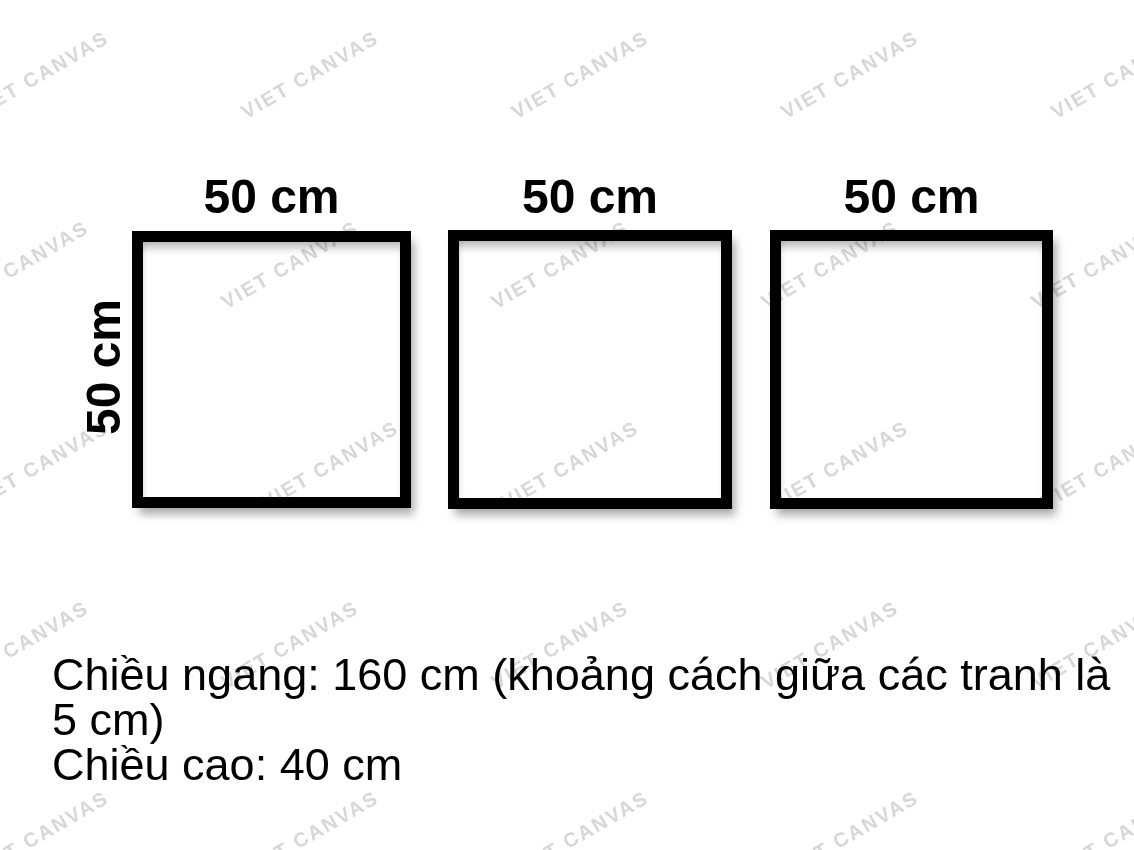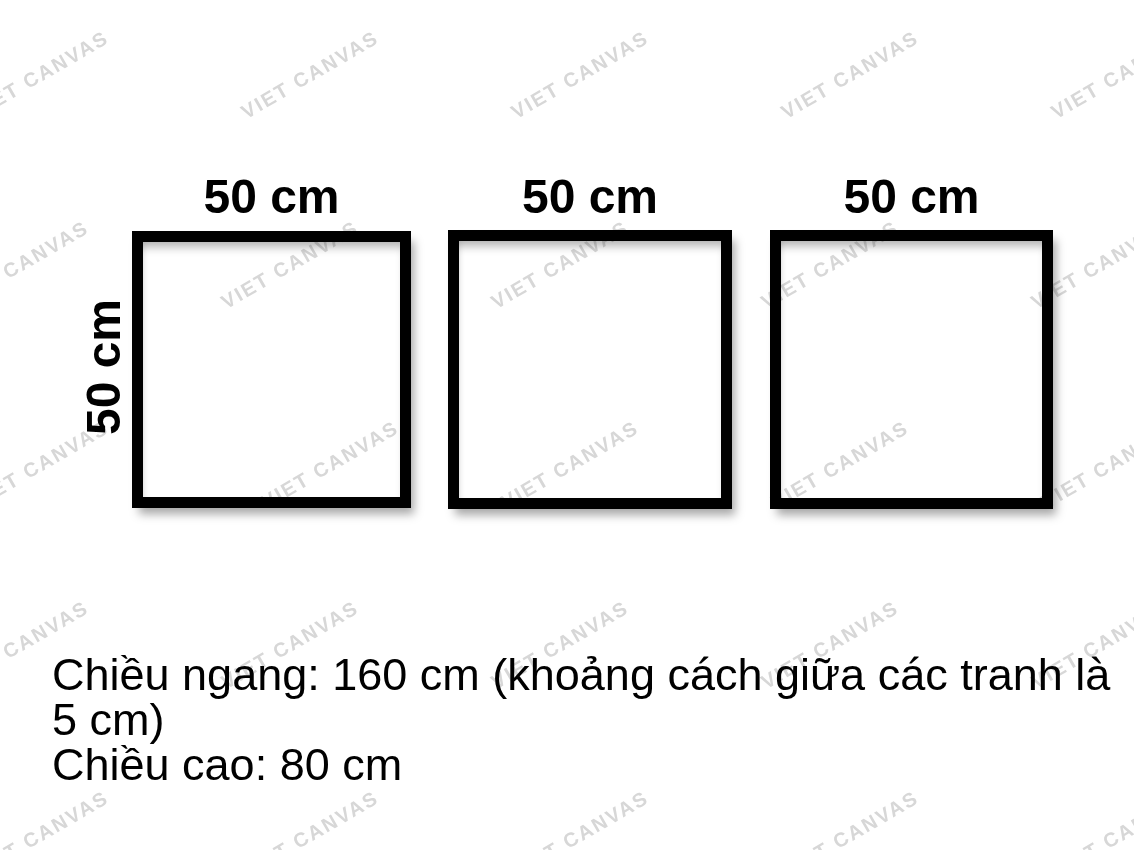--- a/index.html
+++ b/index.html
@@ -134,16 +134,16 @@
   <div class="wlabel wl3">50 cm</div>
 
   <div class="hlabel">50 cm</div>
 
   <div class="frame f1" style="border-color: rgb(0, 0, 0);"></div>
   <div class="frame f2" style="border-color: rgb(0, 0, 0);"></div>
   <div class="frame f3" style="border-color: rgb(0, 0, 0);"></div>
 
   <div class="notes">
     <div>Chiều ngang: 160 cm (khoảng cách giữa các tranh là 5 cm)</div>
-    <div>Chiều cao: 80 cm</div>
+    <div>Chiều cao: 40 cm</div>
   </div>
 
 </div>
 
 </body></html>

